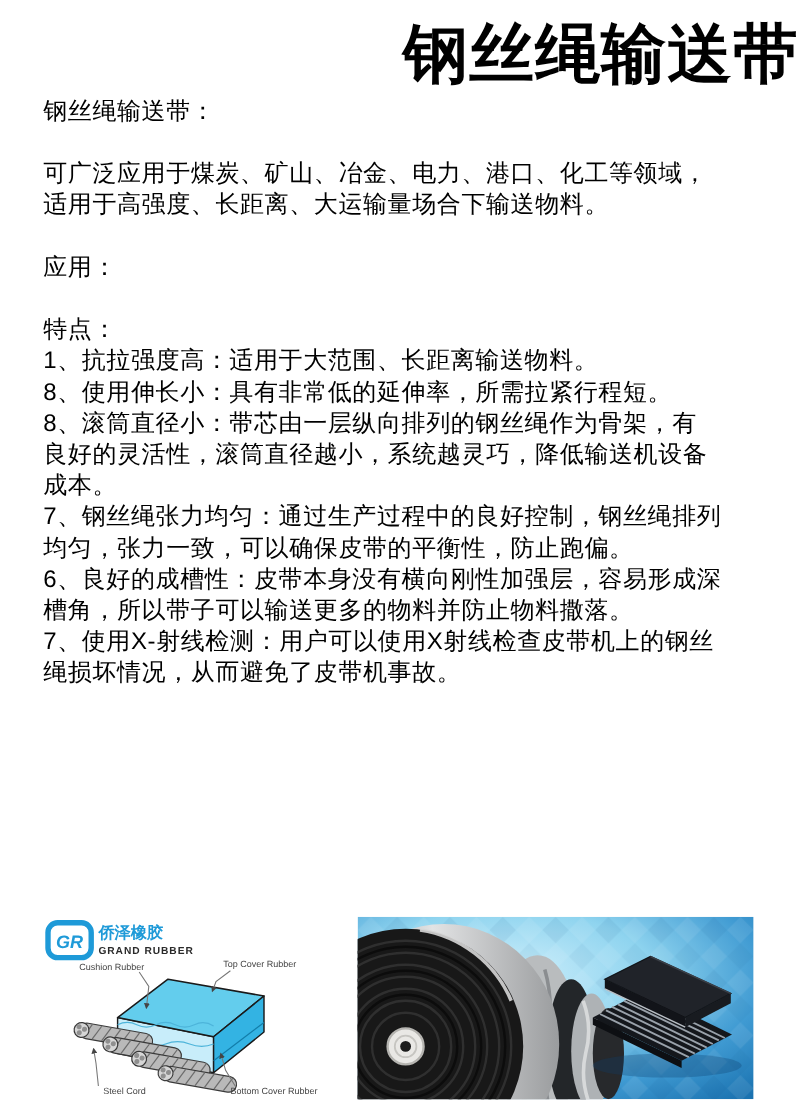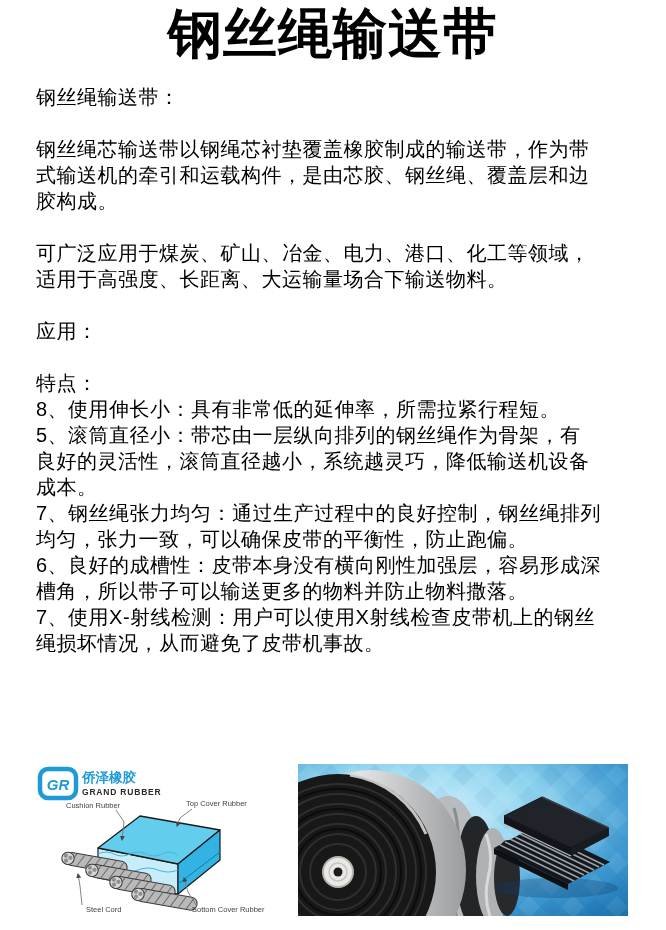--- a/index.html
+++ b/index.html
@@ -1,21 +1,21 @@
 <!DOCTYPE html>
 <html><head>
 <meta charset="utf-8">
 <style>
   * { margin:0; padding:0; box-sizing:border-box; }
   html,body { width:666px; height:930px; background:#ffffff; overflow:hidden; }
   body { font-family:"Liberation Sans","DejaVu Sans",sans-serif; color:#000; position:relative; }
 
   .page-title {
-    font-size:54px; font-weight:bold; text-align:center;
-    line-height:1.25; margin-bottom:16px;
+    font-size:54px; font-weight:bold; text-align:right;
+    line-height:1.25; padding-top:12px; 
     letter-spacing:1px;
   }
   .content { padding:0 16px 0 36px; }
   .content p {
     font-size:20px; line-height:26px; white-space:pre-line;
     letter-spacing:0.5px;
   }
   .gap { margin-bottom:26px; }
   .features-label { margin-top:20px; }
 
@@ -25,29 +25,27 @@
   .figure-photo  { left:298px; top:4px; width:330px; height:152px; }
   svg { display:block; }
 </style>
 </head>
 <body>
 
 <h1 class="page-title">钢丝绳输送带</h1>
 
 <div class="content">
   <p class="gap">钢丝绳输送带：</p>
-  <p class="gap"> 钢丝绳芯输送带以钢绳芯衬垫覆盖橡胶制成的输送带，作为带
-式输送机的牵引和运载构件，是由芯胶、钢丝绳、覆盖层和边
-胶构成。</p>
   <p class="gap"> 可广泛应用于煤炭、矿山、冶金、电力、港口、化工等领域，
 适用于高强度、长距离、大运输量场合下输送物料。</p>
   <p class="gap">应用：</p>
   <p class="features-label">特点：</p>
+  <p>1、抗拉强度高：适用于大范围、长距离输送物料。</p>
   <p>8、使用伸长小：具有非常低的延伸率，所需拉紧行程短。</p>
-  <p>5、滚筒直径小：带芯由一层纵向排列的钢丝绳作为骨架，有
+  <p>8、滚筒直径小：带芯由一层纵向排列的钢丝绳作为骨架，有
 良好的灵活性，滚筒直径越小，系统越灵巧，降低输送机设备
 成本。</p>
   <p>7、钢丝绳张力均匀：通过生产过程中的良好控制，钢丝绳排列
 均匀，张力一致，可以确保皮带的平衡性，防止跑偏。</p>
   <p>6、良好的成槽性：皮带本身没有横向刚性加强层，容易形成深
 槽角，所以带子可以输送更多的物料并防止物料撒落。</p>
   <p>7、使用X-射线检测：用户可以使用X射线检查皮带机上的钢丝
 绳损坏情况，从而避免了皮带机事故。</p>
 </div>
 

